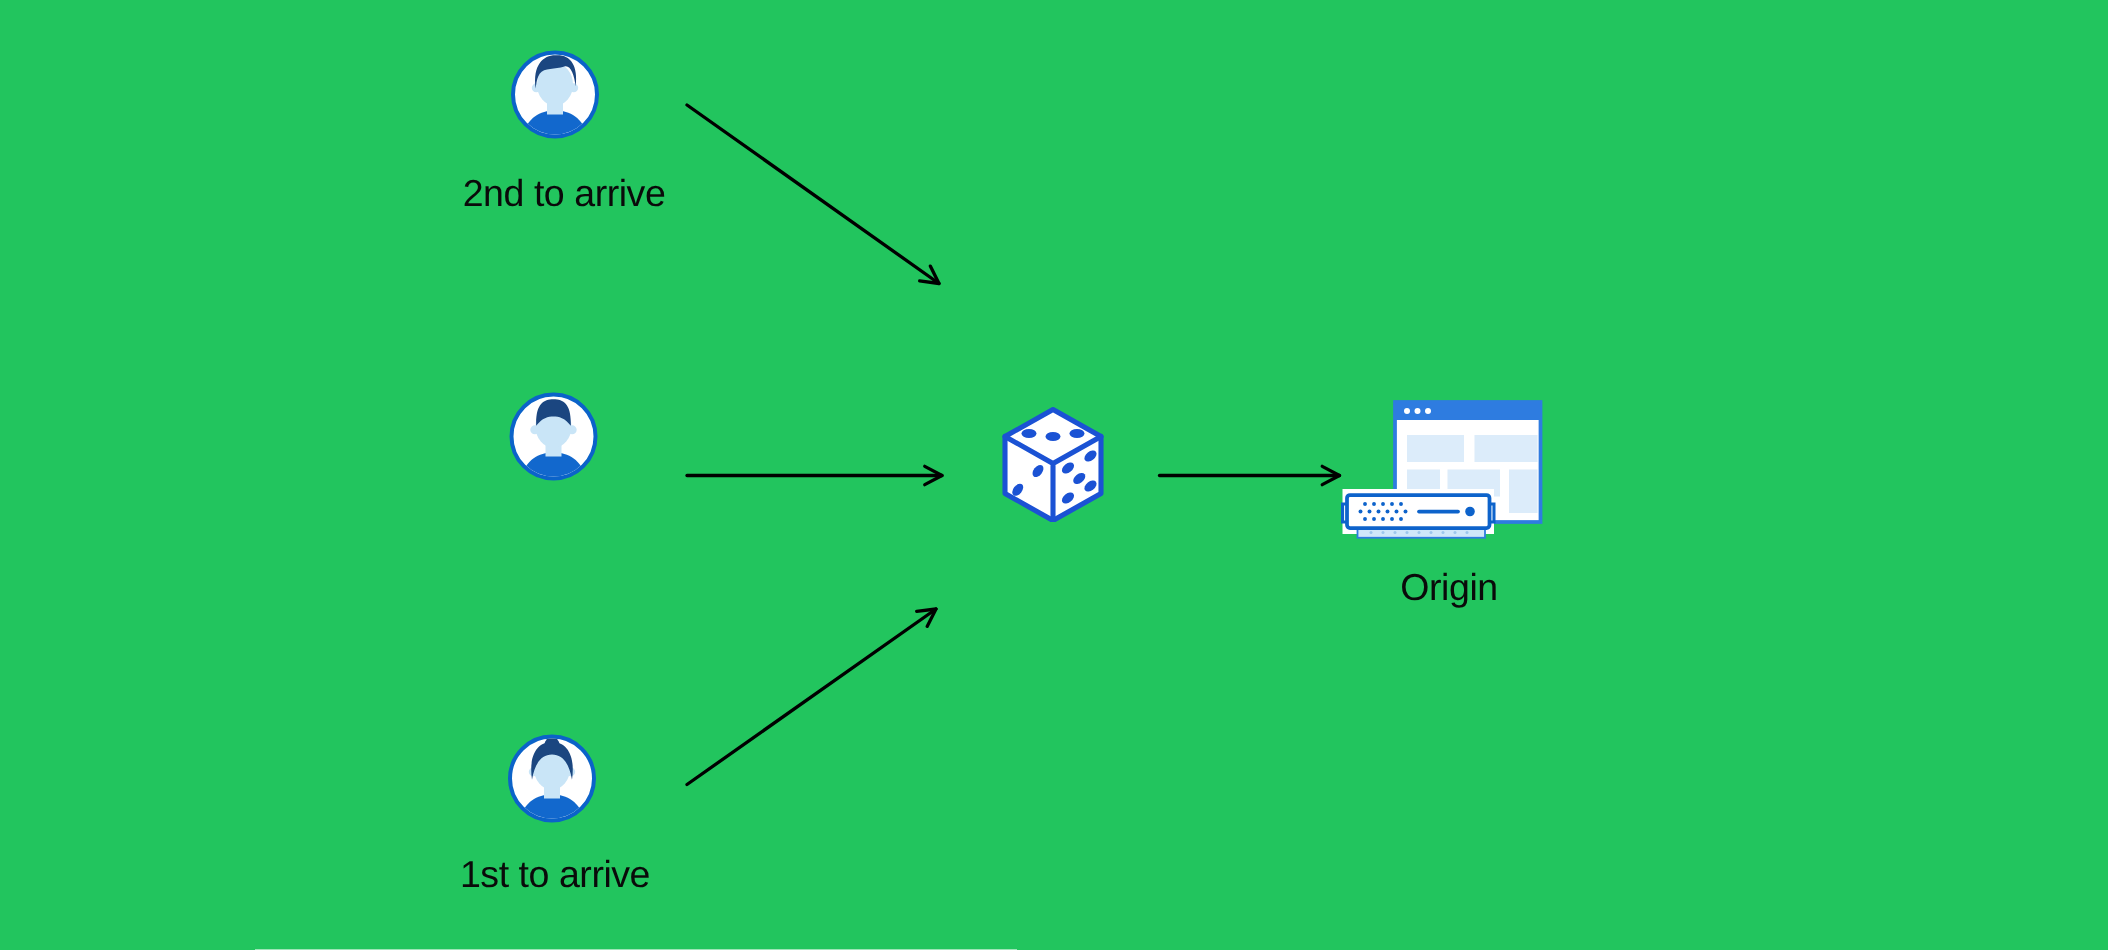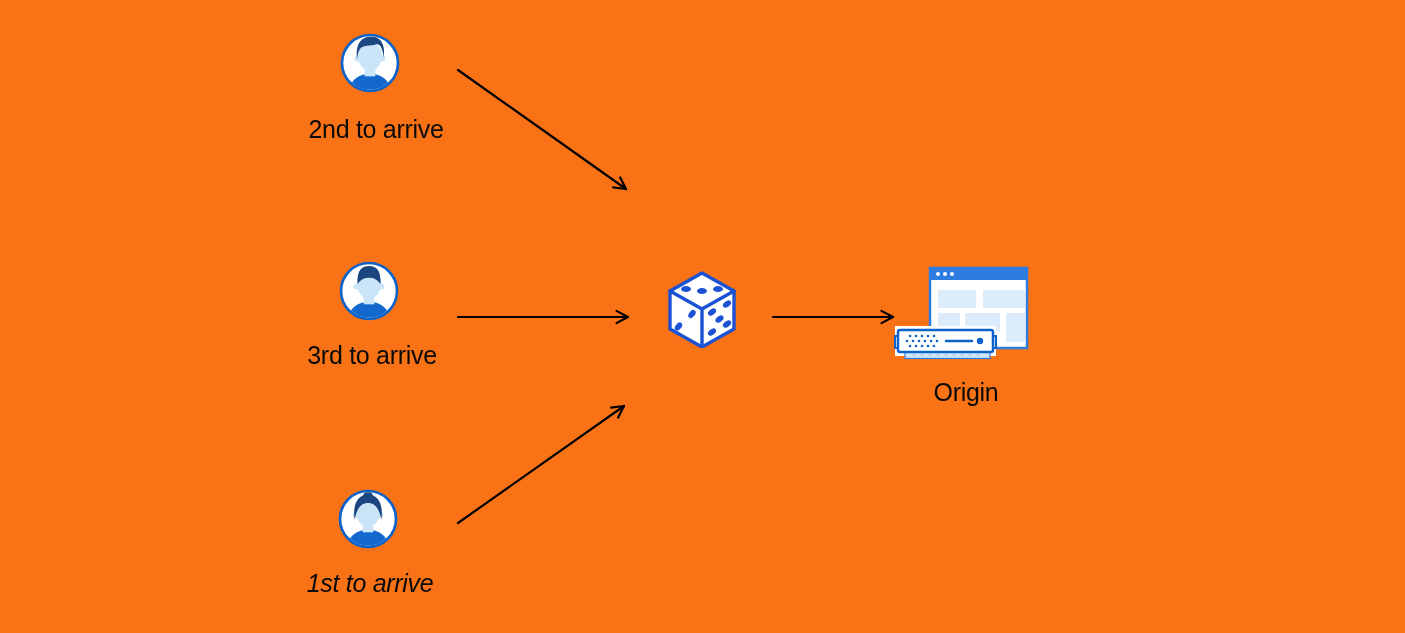--- a/index.html
+++ b/index.html
@@ -1,17 +1,17 @@
 <!DOCTYPE html>
 <html><head>
 <meta charset="utf-8">
 <style>
   html,body{margin:0;padding:0;background:#ffffff;}
   #canvas{
-    position:relative;width:1405px;height:633px;background:#f97316;overflow:hidden;
+    position:relative;width:1405px;height:633px;background:#22c55e;overflow:hidden;
     font-family:"Liberation Sans","DejaVu Sans",sans-serif;
   }
   .abs{position:absolute;}
   .node-label{
     position:absolute;transform:translateX(-50%);
     font-size:25px;line-height:1.1;letter-spacing:-0.3px;
     color:#0a0a0a;white-space:nowrap;
   }
   svg{display:block;}
 </style>
@@ -72,42 +72,41 @@
       <g clip-path="url(#clipB)">
         <path d="M36,48 C23,48 13,55.5 10.5,71.5 L61.5,71.5 C59,55.5 49,48 36,48 Z" fill="#1268cd"></path>
         <rect x="30" y="34" width="12" height="17" fill="#c9e5f7"></rect>
         <circle cx="22" cy="31" r="3.4" fill="#c9e5f7"></circle>
         <circle cx="50" cy="31" r="3.4" fill="#c9e5f7"></circle>
         <ellipse cx="36" cy="28.5" rx="13.5" ry="16" fill="#c9e5f7"></ellipse>
         <path d="M23,26 C23,11.5 28.5,8 36,8 C43.5,8 49,11.5 49,26 L49,28 C44.5,22 40,21 36,21 C32,21 27.5,22 23,28 Z" fill="#1b4680"></path>
       </g>
     </svg>
   </div>
-  <div class="node-label" style="left:372px;top:342px;">3rd to arrive</div>
 
   <div class="abs" style="left:336px;top:487px;">
     <svg width="64" height="64" viewBox="0 0 72 72">
       <defs>
           <clipPath id="clipC">
             <circle cx="36" cy="36" r="30"></circle>
           </clipPath>
         </defs>
       <circle cx="36" cy="36" r="31.5" fill="#ffffff" stroke="#0b63c9" stroke-width="3"></circle>
       <g clip-path="url(#clipC)">
         <path d="M36,48 C23,48 13,55.5 10.5,71.5 L61.5,71.5 C59,55.5 49,48 36,48 Z" fill="#1268cd"></path>
         <rect x="30" y="34" width="12" height="17" fill="#c9e5f7"></rect>
         <circle cx="22" cy="31" r="3.4" fill="#c9e5f7"></circle>
         <circle cx="50" cy="31" r="3.4" fill="#c9e5f7"></circle>
         <ellipse cx="36" cy="28.5" rx="13.5" ry="16" fill="#c9e5f7"></ellipse>
         <circle cx="36" cy="10.5" r="5.5" fill="#1b4680"></circle>
         <path d="M21,37 C18,16 27,8.5 36,8.5 C45,8.5 54,16 51,37 C49,25.5 44.5,18 36,18 C27.5,18 23,25.5 21,37 Z" fill="#1b4680"></path>
       </g>
     </svg>
   </div>
-  <div class="node-label" style="left:370px;top:570px;font-style:italic;">1st to arrive</div>
+  <div class="node-label" style="left:370px;top:570px;">1st to arrive</div>
 
   <div class="abs" style="left:667px;top:268px;">
     <svg width="70" height="80" viewBox="0 0 70 80">
       <g stroke="#1b52d4" stroke-width="3.4" fill="#ffffff" stroke-linejoin="round" stroke-linecap="round">
         <polygon points="35,5 67,23 67,61 35,79 3,61 3,23"></polygon>
         <path d="M3,23 L35,41 L67,23 M35,41 L35,79" fill="none"></path>
       </g>
       <g fill="#1b52d4">
 
         <ellipse cx="19" cy="21" rx="5" ry="3"></ellipse>

